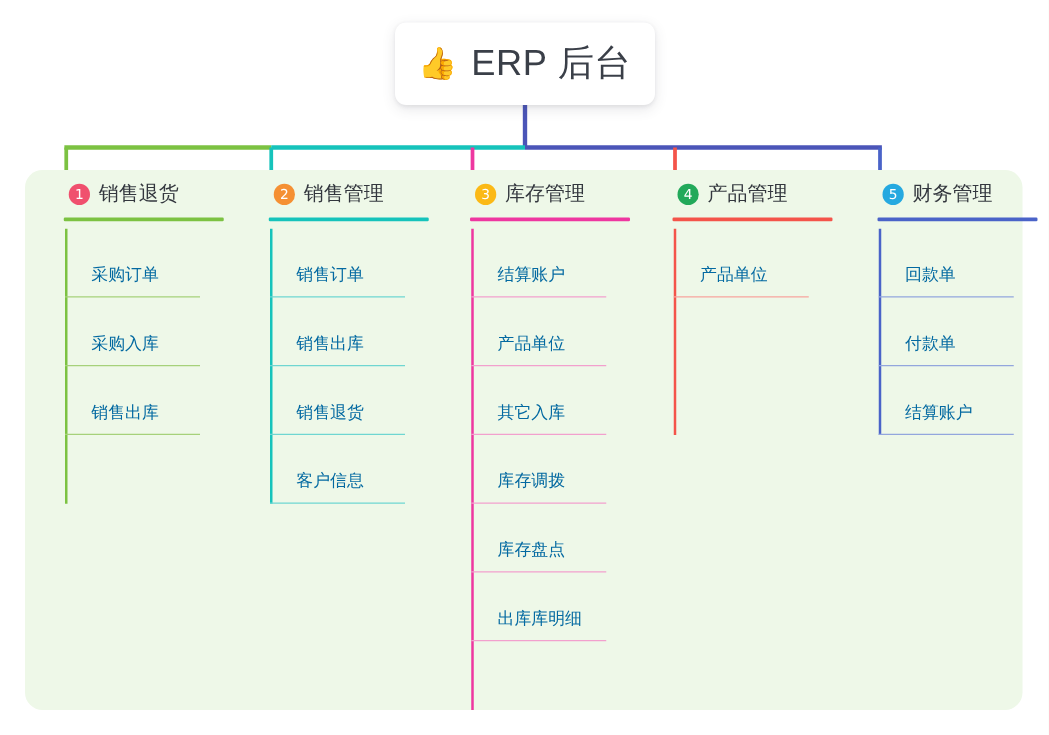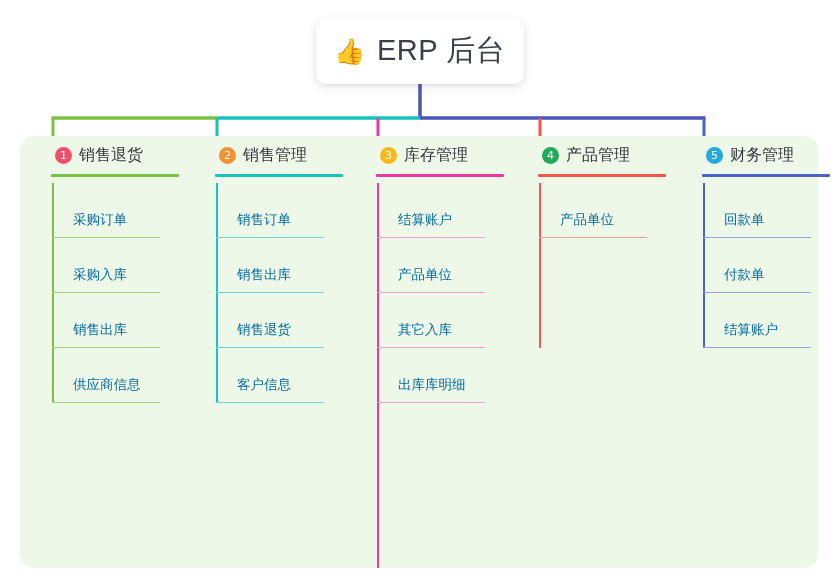--- a/index.html
+++ b/index.html
@@ -196,24 +196,20 @@
             <div class="leaf-rule" style="background: rgb(166, 209, 122);"></div>
           </div>
           <div class="leaf">
             <span class="leaf-label">采购入库</span>
             <div class="leaf-rule" style="background: rgb(166, 209, 122);"></div>
           </div>
           <div class="leaf">
             <span class="leaf-label">销售出库</span>
             <div class="leaf-rule" style="background: rgb(166, 209, 122);"></div>
           </div>
-          <div class="leaf">
-            <span class="leaf-label">供应商信息</span>
-            <div class="leaf-rule" style="background: rgb(166, 209, 122);"></div>
-          </div>
         </div>
       </div>
       <div class="column col-1">
         <div class="col-head">
           <span class="badge" style="background: rgb(245, 144, 51);">2</span>
           <span class="col-title">销售管理</span>
         </div>
         <div class="head-rule" style="background: rgb(22, 195, 187);"></div>
         <div class="leaves">
           <div class="spine" style="background: rgb(22, 195, 187); height: 220px;"></div>
@@ -249,20 +245,28 @@
           </div>
           <div class="leaf">
             <span class="leaf-label">产品单位</span>
             <div class="leaf-rule" style="background: rgb(242, 160, 205);"></div>
           </div>
           <div class="leaf">
             <span class="leaf-label">其它入库</span>
             <div class="leaf-rule" style="background: rgb(242, 160, 205);"></div>
           </div>
           <div class="leaf">
+            <span class="leaf-label">库存调拨</span>
+            <div class="leaf-rule" style="background: rgb(242, 160, 205);"></div>
+          </div>
+          <div class="leaf">
+            <span class="leaf-label">库存盘点</span>
+            <div class="leaf-rule" style="background: rgb(242, 160, 205);"></div>
+          </div>
+          <div class="leaf">
             <span class="leaf-label">出库库明细</span>
             <div class="leaf-rule" style="background: rgb(242, 160, 205);"></div>
           </div>
         </div>
       </div>
       <div class="column col-3">
         <div class="col-head">
           <span class="badge" style="background: rgb(34, 169, 90);">4</span>
           <span class="col-title">产品管理</span>
         </div>

